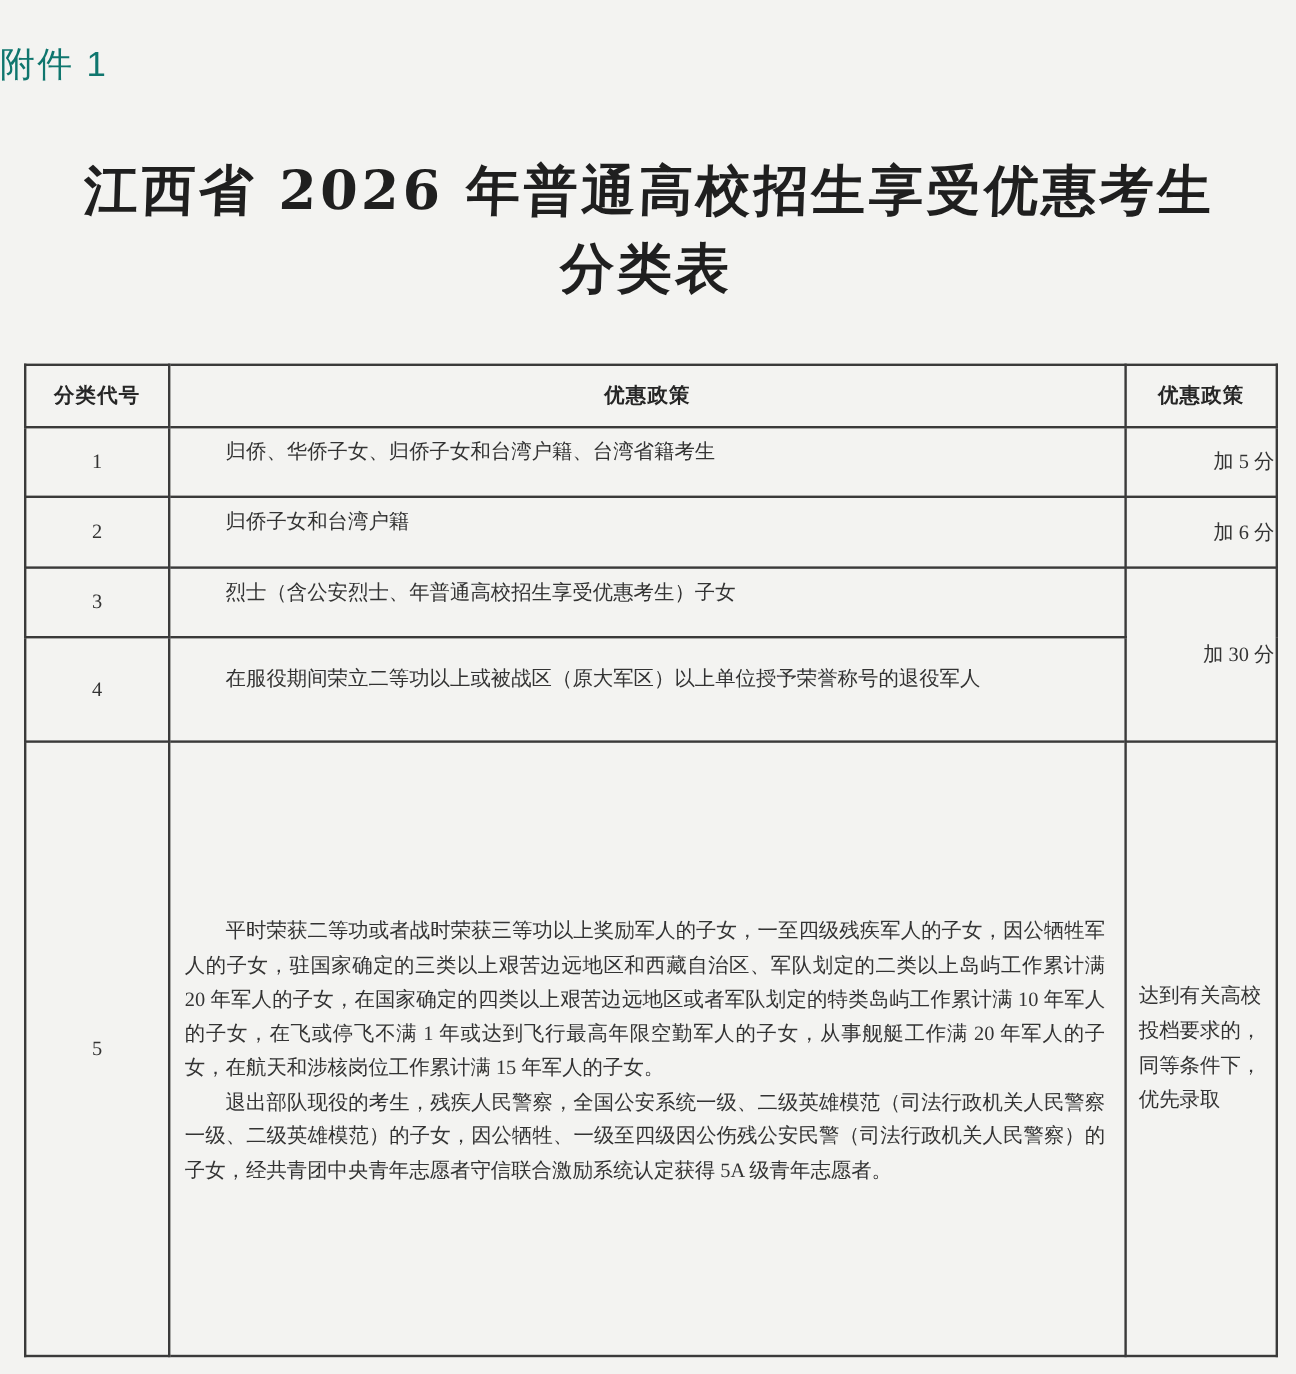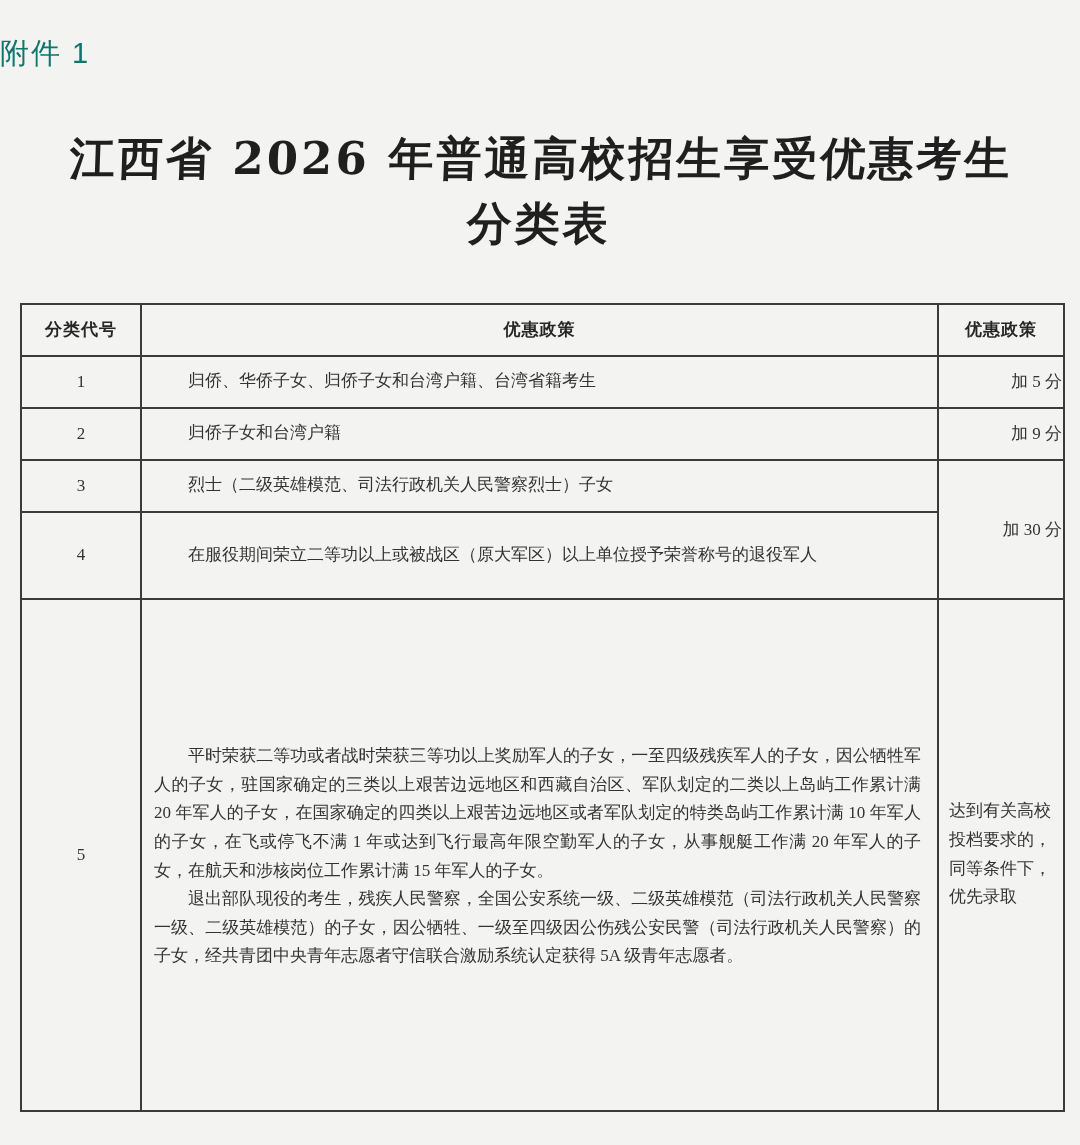--- a/index.html
+++ b/index.html
@@ -58,21 +58,21 @@
     font-weight: 700;
     height: 51px;
     text-align: center;
     letter-spacing: 1px;
     color: #262626;
   }
   td.code-cell {
     text-align: center;
     font-family: "Liberation Serif", serif;
   }
-  td.target-cell { padding: 6px 16px 6px 12px; }
+  td.target-cell { padding: 6px 16px 22px 12px; }
   td.target-cell .para {
     margin: 0;
     text-indent: 2em;
     line-height: 1.68;
     text-align: justify;
   }
   td.target-cell.tall { padding: 22px 16px 18px 12px; }
   td.policy-cell {
     text-align: right;
     white-space: nowrap;
@@ -119,27 +119,27 @@
           <p class="para">归侨、华侨子女、归侨子女和台湾户籍、台湾省籍考生</p>
         </td>
         <td class="policy-cell">加 5 分</td>
       </tr>
 
       <tr class="r-std">
         <td class="code-cell">2</td>
         <td class="target-cell">
           <p class="para">归侨子女和台湾户籍</p>
         </td>
-        <td class="policy-cell">加 9 分</td>
+        <td class="policy-cell">加 6 分</td>
       </tr>
 
       <tr class="r-std">
         <td class="code-cell">3</td>
         <td class="target-cell">
-          <p class="para">烈士（二级英雄模范、司法行政机关人民警察烈士）子女</p>
+          <p class="para">烈士（含公安烈士、年普通高校招生享受优惠考生）子女</p>
         </td>
         <td class="policy-cell" rowspan="2">加 30 分</td>
       </tr>
 
       <tr class="r-4">
         <td class="code-cell">4</td>
         <td class="target-cell">
           <p class="para">在服役期间荣立二等功以上或被战区（原大军区）以上单位授予荣誉称号的退役军人</p>
         </td>
       </tr>

